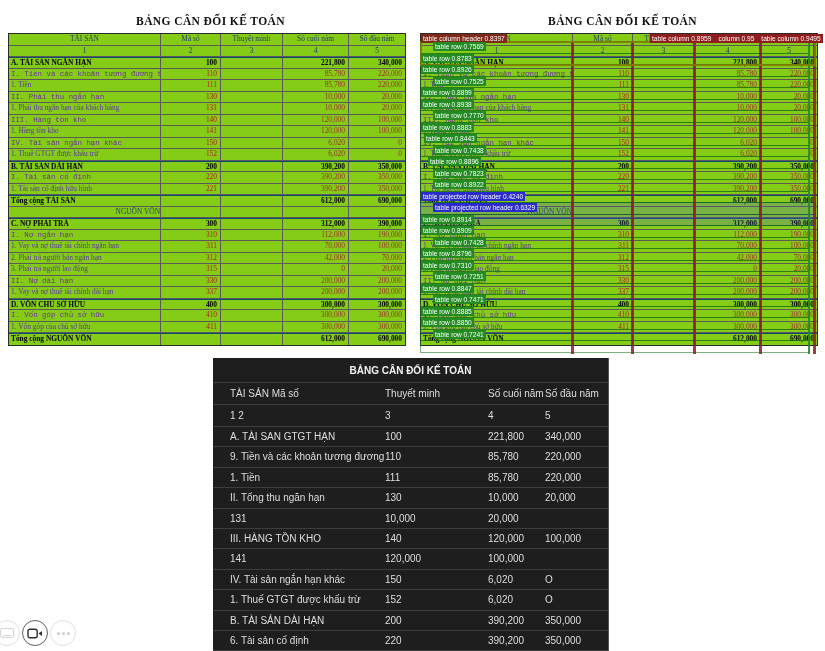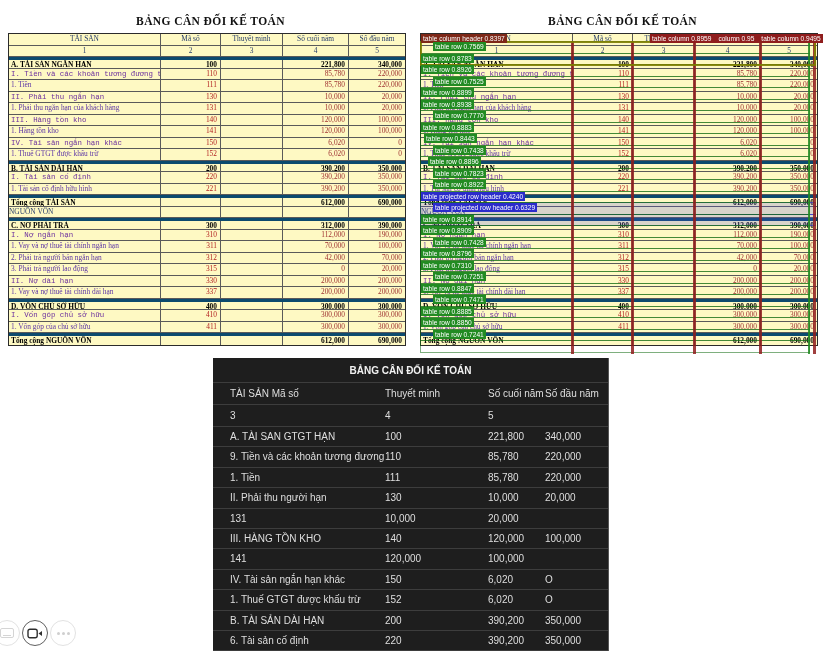--- a/index.html
+++ b/index.html
@@ -6,37 +6,37 @@
   body{width:825px;height:651px;position:relative;overflow:hidden;background:#ffffff;
        font-family:"Liberation Serif", serif;}
 
   
   .panel{position:absolute;top:8px;width:405px;}
   #panelA{left:8px;}
   #panelB{left:420px;}
   .panel-title{height:25px;padding-top:7px;box-sizing:border-box;text-align:center;
                font-size:11.5px;font-weight:bold;color:#111;letter-spacing:.4px;
                font-family:"Liberation Serif", serif;}
-  .vn-table{position:relative;width:396px;border:1px solid #2b2b2b;background:#fef9c3;}
+  .vn-table{position:relative;width:396px;border:1px solid #2b2b2b;background:#84cc16;}
   .t-row{display:grid;grid-template-columns:152px 60px 62px 66px 56px;height:11.5px;
          box-sizing:border-box;border-bottom:1px solid #5a5a5a;}
   .t-row:last-child{border-bottom:none;}
   .t-cell{box-sizing:border-box;border-right:1px solid #5a5a5a;font-size:7.4px;line-height:10.5px;
           white-space:nowrap;overflow:hidden;}
   .t-cell:last-child{border-right:none;}
   .c-name{padding-left:2px;text-align:left;}
   .c-code,.c-end,.c-start{text-align:right;padding-right:3px;}
   .k-head .t-cell{color:#243b6b;text-align:center;padding:0;}
-  .k-bold{border-top:3px solid #0c4a6e;}
+  .k-bold{border-top:1px solid #0c4a6e;}
   .k-bold .t-cell{font-weight:bold;color:#000;}
   .k-sub .c-name{color:#6b2f9e;font-family:Liberation Mono, monospace;}
   .k-sub2 .c-name{color:#5c35a6;}
   .k-sub .c-code,.k-sub2 .c-code{color:#b22222;}
   .k-sub .c-end,.k-sub .c-start,.k-sub2 .c-end,.k-sub2 .c-start{color:#9e2f2f;}
-  .k-center .c-name{color:#243b6b;text-align:left;padding-left:0;}
+  .k-center .c-name{color:#243b6b;text-align:right;padding-left:0;}
 
   
   .ov{position:absolute;pointer-events:none;font-family:"Liberation Sans", sans-serif;}
   .ov-label{position:absolute;height:9px;line-height:9px;padding:0 2px;font-size:6.6px;
             color:#fff;white-space:nowrap;z-index:6;font-family:"Liberation Sans", sans-serif;}
   .ov-rowline{position:absolute;box-sizing:border-box;border:1px solid rgba(20,110,20,0.55);z-index:3;}
   .ov-colline{position:absolute;width:3px;z-index:4;opacity:.85;}
   .ov-headerbox{position:absolute;box-sizing:border-box;border:2px solid rgba(125,125,0,0.9);z-index:5;}
   .ov-projfill{position:absolute;box-sizing:border-box;z-index:2;}
   .ov-topbar{position:absolute;display:flex;gap:3px;z-index:7;}
@@ -529,20 +529,21 @@
 <div id="panelDark">
   <div class="dark-title">BẢNG CÂN ĐỐI KẾ TOÁN</div>
   <div id="darkRows">
       <div class="d-row d-head">
         <div class="d-cell">TÀI SẢN Mã số</div>
         <div class="d-cell">Thuyết minh</div>
         <div class="d-cell">Số cuối năm</div>
         <div class="d-cell">Số đầu năm</div>
       </div>
       <div class="d-row d-head">
+        <div class="d-cell">1 2</div>
         <div class="d-cell">3</div>
         <div class="d-cell">4</div>
         <div class="d-cell">5</div>
       </div>
       <div class="d-row">
         <div class="d-cell">A. TÀI SAN GTGT HẠN</div>
         <div class="d-cell">100</div>
         <div class="d-cell">221,800</div>
         <div class="d-cell">340,000</div>
       </div>
@@ -552,21 +553,21 @@
         <div class="d-cell">85,780</div>
         <div class="d-cell">220,000</div>
       </div>
       <div class="d-row">
         <div class="d-cell">1. Tiền</div>
         <div class="d-cell">111</div>
         <div class="d-cell">85,780</div>
         <div class="d-cell">220,000</div>
       </div>
       <div class="d-row">
-        <div class="d-cell">II. Phải thu người hạn</div>
+        <div class="d-cell">II. Tổng thu ngăn hạn</div>
         <div class="d-cell">130</div>
         <div class="d-cell">10,000</div>
         <div class="d-cell">20,000</div>
       </div>
       <div class="d-row">
         <div class="d-cell">131</div>
         <div class="d-cell">10,000</div>
         <div class="d-cell">20,000</div>
       </div>
       <div class="d-row">

